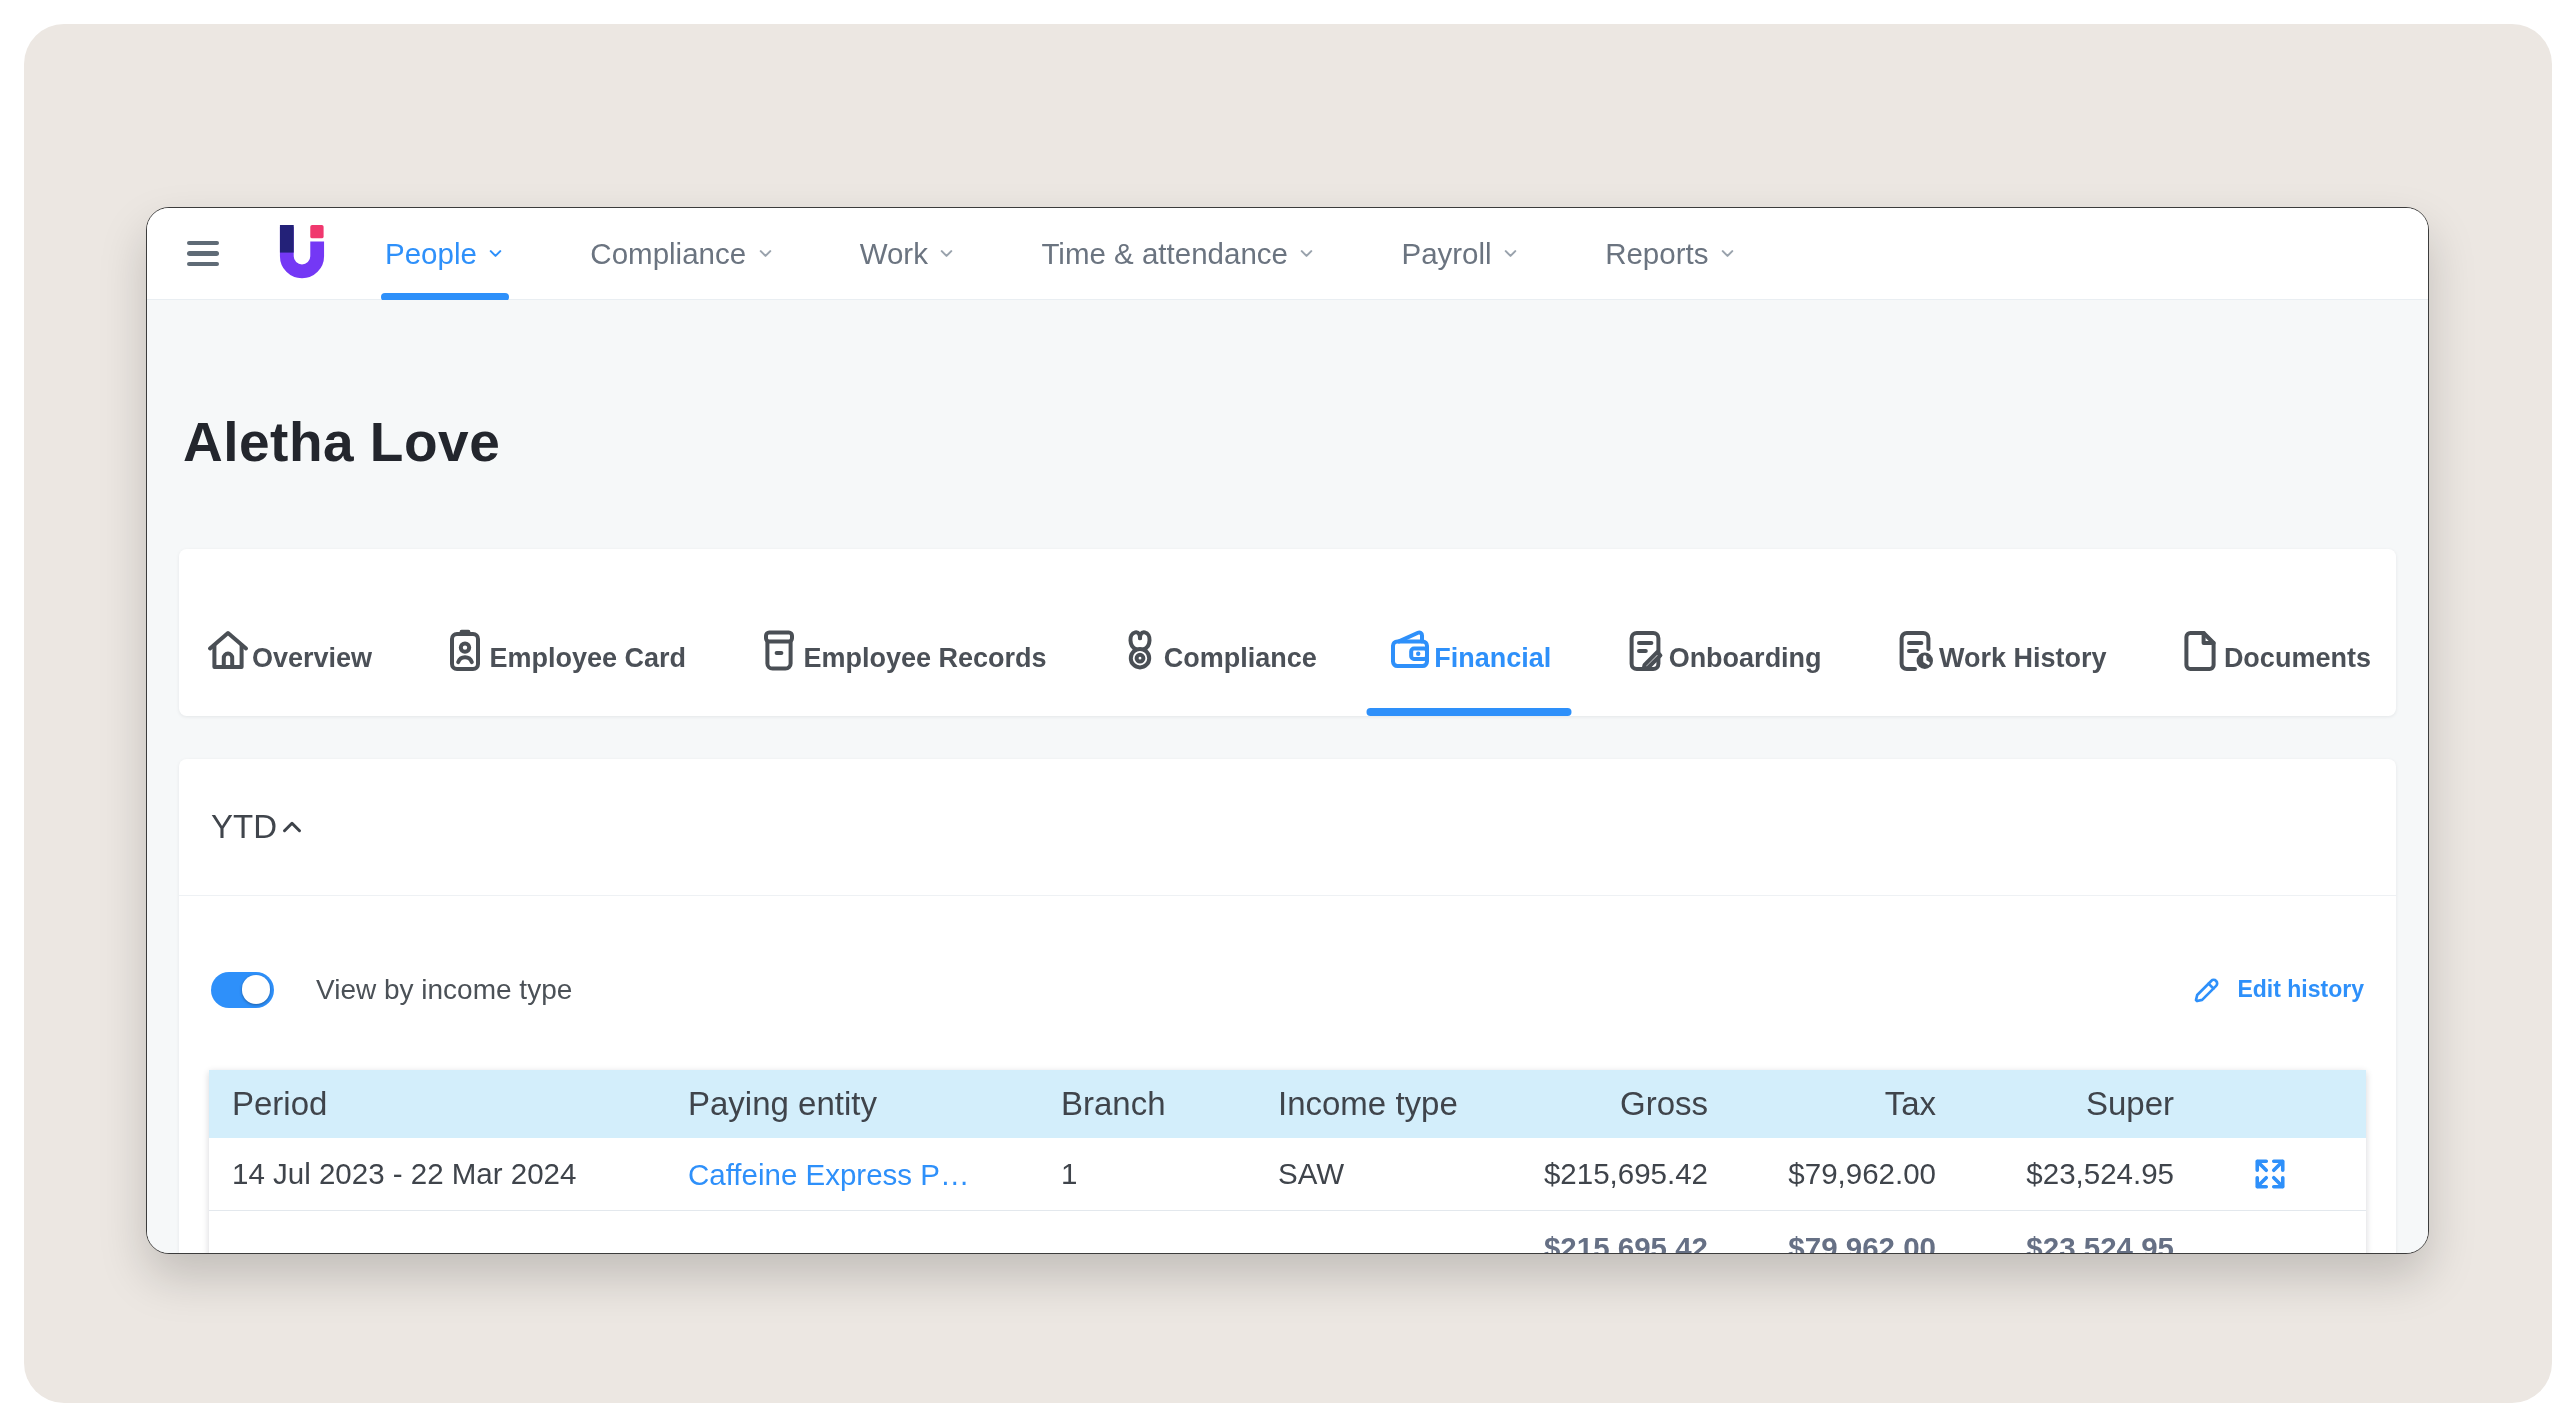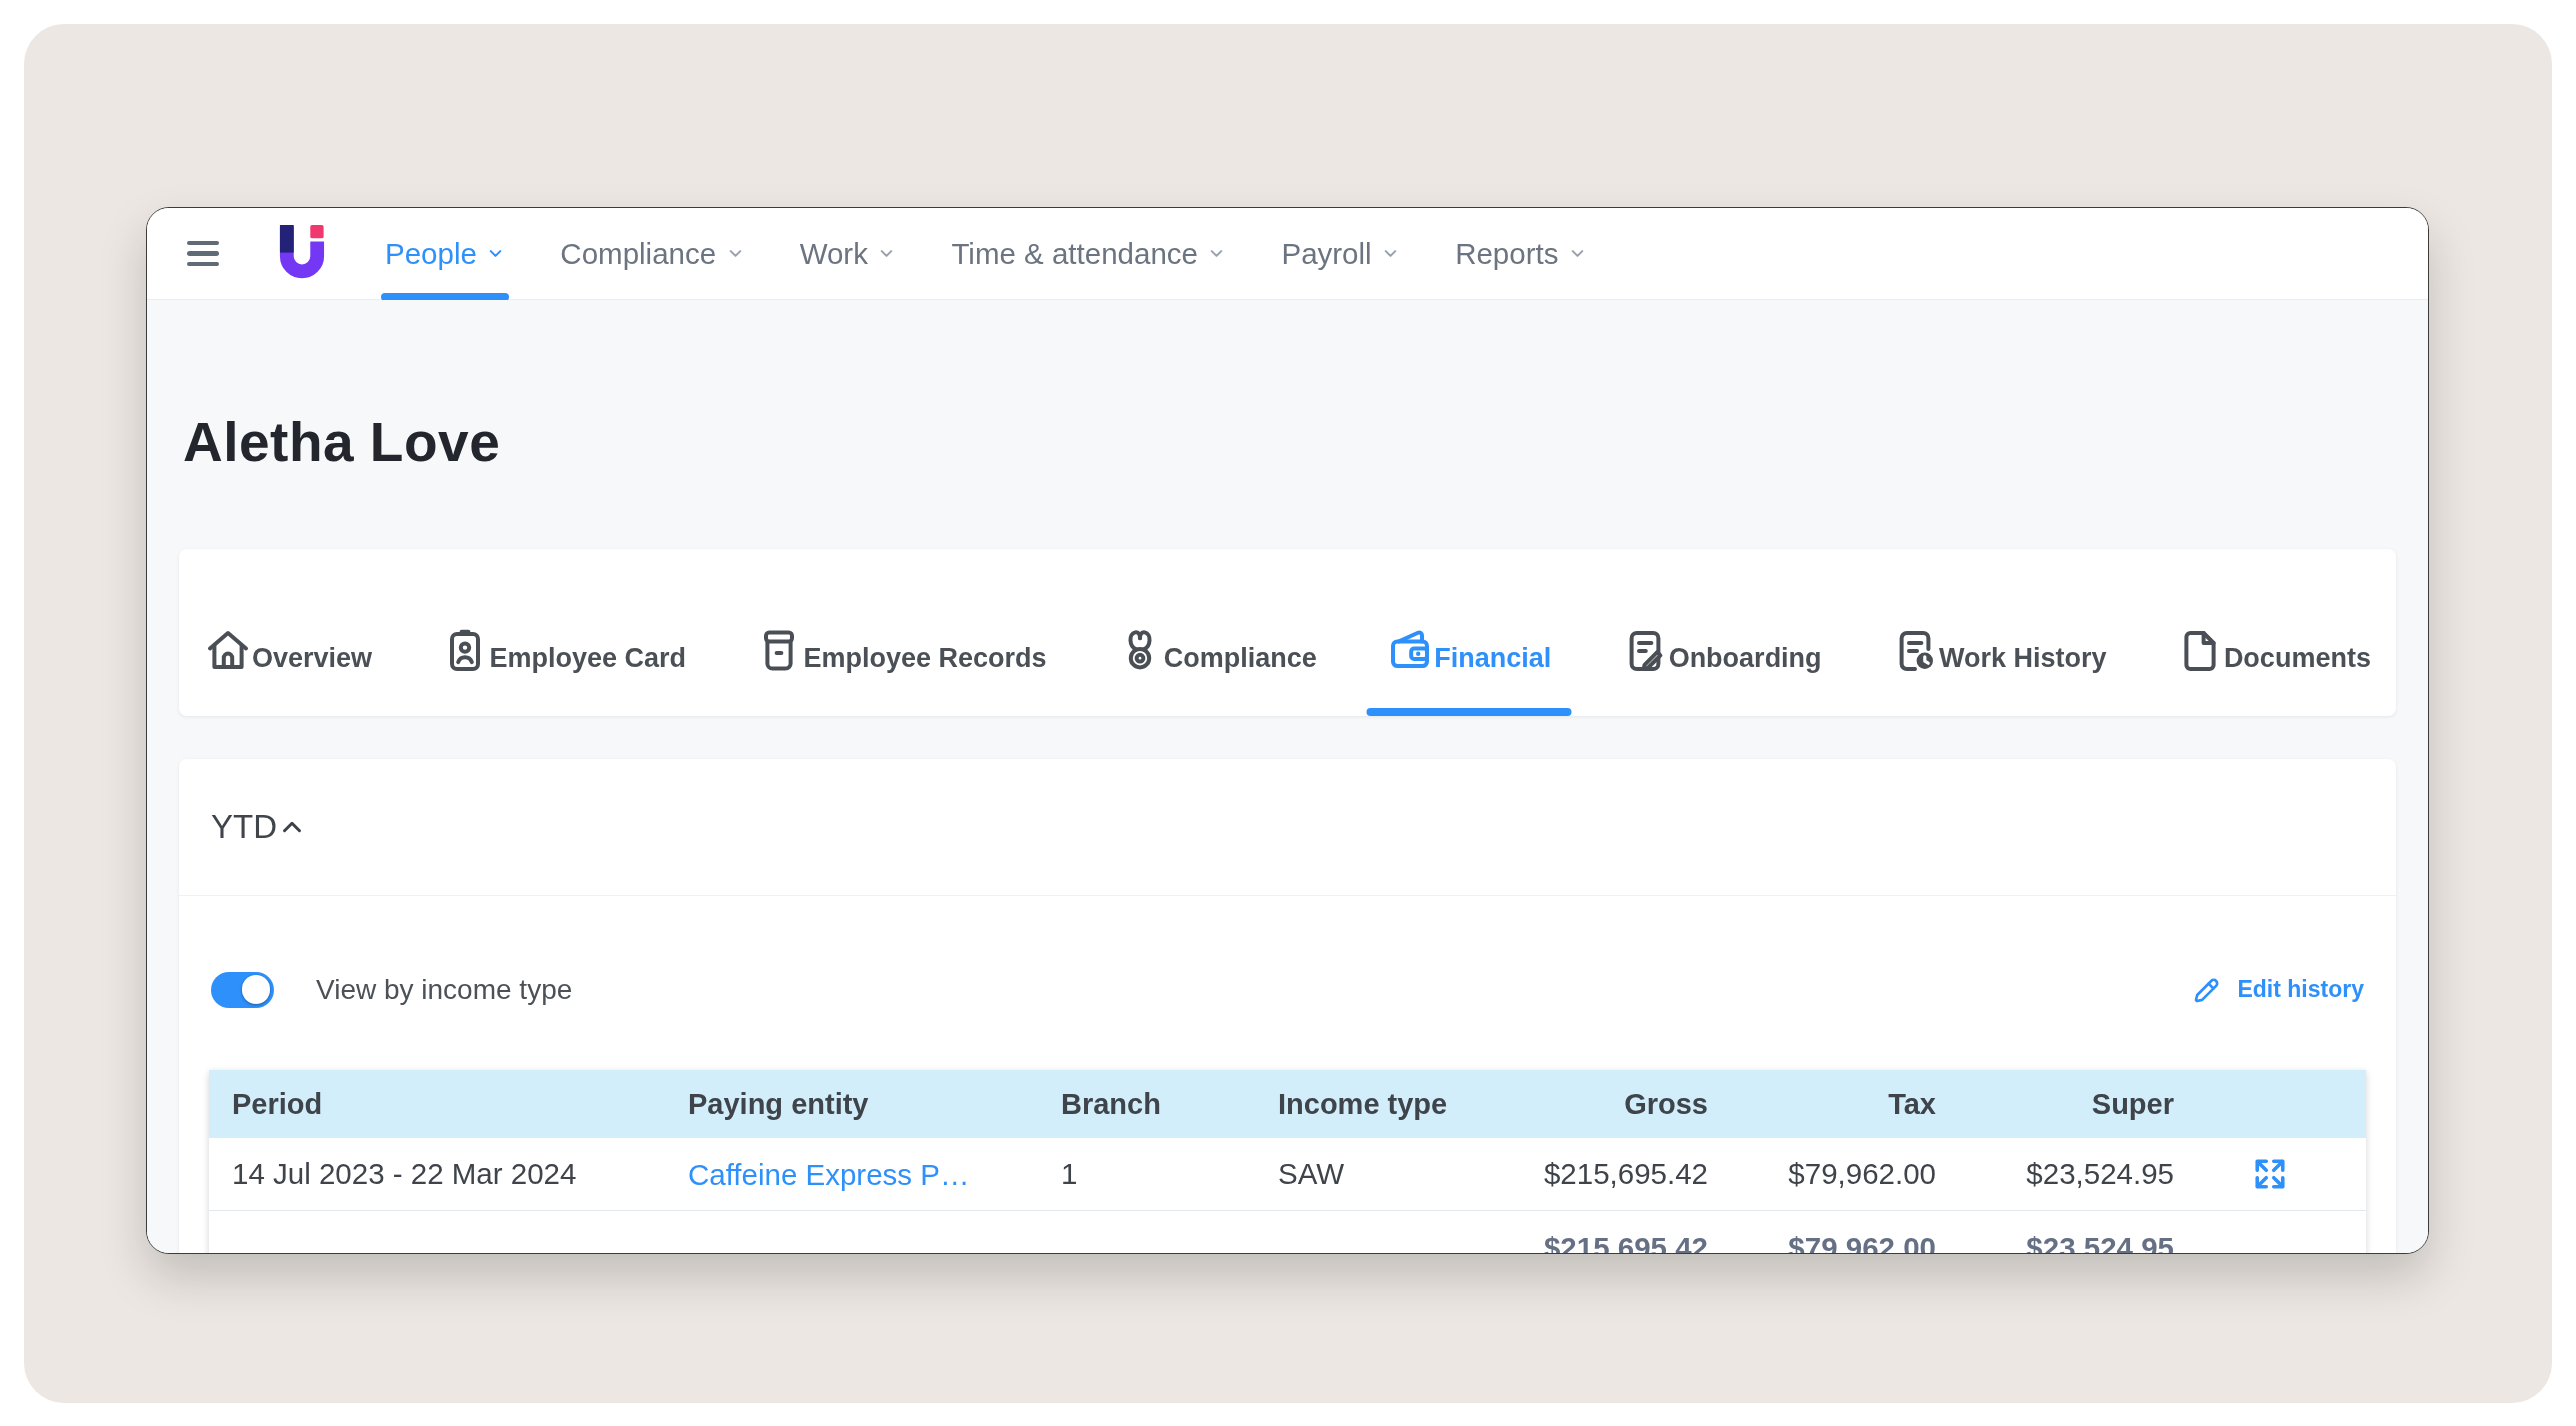--- a/index.html
+++ b/index.html
@@ -27,21 +27,21 @@
     background:#ffffff;border:1.4px solid #3c3c3c;border-radius:23px;overflow:hidden;
     box-shadow:0 23px 48px rgba(0,0,0,.18);display:flex;flex-direction:column;}
 
   
   .nav{height:92px;flex:0 0 92px;background:#fff;border-bottom:1.9px solid #e9eef2;
     display:flex;align-items:center;padding:0 40px;position:relative;}
   .hamburger{width:32px;height:25px;display:flex;flex-direction:column;justify-content:space-between;
     background:none;border:none;cursor:pointer;}
   .hamburger span{display:block;height:4.3px;border-radius:2.9px;background:#5f6b76;}
   .logo{margin-left:59px;width:48px;height:57px;display:flex;align-items:center;}
-  .menu{display:flex;align-items:center;margin-left:59px;gap:55px;height:100%;}
+  .menu{display:flex;align-items:center;margin-left:59px;gap:85px;height:100%;}
   .menu-item{display:flex;align-items:center;gap:9.5px;height:100%;position:relative;
     font-size:29.5px;font-weight:500;color:var(--nav-text);cursor:pointer;}
   .menu-item .chev{width:19px;height:19px;stroke:#9aa3ad;}
   .menu-item.active{color:var(--accent);}
   .menu-item.active .chev{stroke:var(--accent);}
   .menu-item.active .underline{position:absolute;left:-3.8px;right:-3.8px;bottom:-1.9px;height:7.6px;
     border-radius:4.8px;background:var(--accent);}
 
   
   .content{flex:1;background:var(--content-bg);padding:0 32px;position:relative;}
@@ -80,21 +80,21 @@
     background:#fff;box-shadow:0 1px 2.9px rgba(0,0,0,.35);}
   .toggle-label{margin-left:42px;font-size:28px;color:#4b5157;}
   .edit-link{display:flex;align-items:center;gap:15px;color:var(--link);font-size:23px;
     font-weight:600;text-decoration:none;cursor:pointer;}
   .edit-link svg{width:32px;height:32px;stroke:var(--link);}
 
   
   .ytd-table-wrap{margin:27px 30px 0 30px;box-shadow:0 2.9px 7.6px rgba(16,24,40,.18);border-radius:1.9px;}
   table{width:100%;border-collapse:collapse;table-layout:fixed;background:#fff;}
   thead tr{background:var(--header-bg);height:68px;}
-  th{font-size:29px;font-weight:700;color:var(--table-text);text-align:left;}
+  th{font-size:33px;font-weight:400;color:var(--table-text);text-align:left;}
   td{font-size:29.5px;color:var(--table-text);}
   tbody tr.data-row{height:72px;}
   tbody tr.totals{height:76px;border-top:1.9px solid #e3e8ed;}
   th.first,td.first{padding-left:23px;}
   th.num,td.num{text-align:right;}
   td a.cell-link{color:var(--link);text-decoration:none;cursor:pointer;white-space:nowrap;
     overflow:hidden;text-overflow:ellipsis;display:inline-block;max-width:352px;vertical-align:middle;}
   tr.totals td.num{font-weight:700;color:var(--totals-text);}
   td.act{text-align:center;}
   .expand-btn{background:none;border:none;cursor:pointer;display:inline-flex;vertical-align:middle;}

